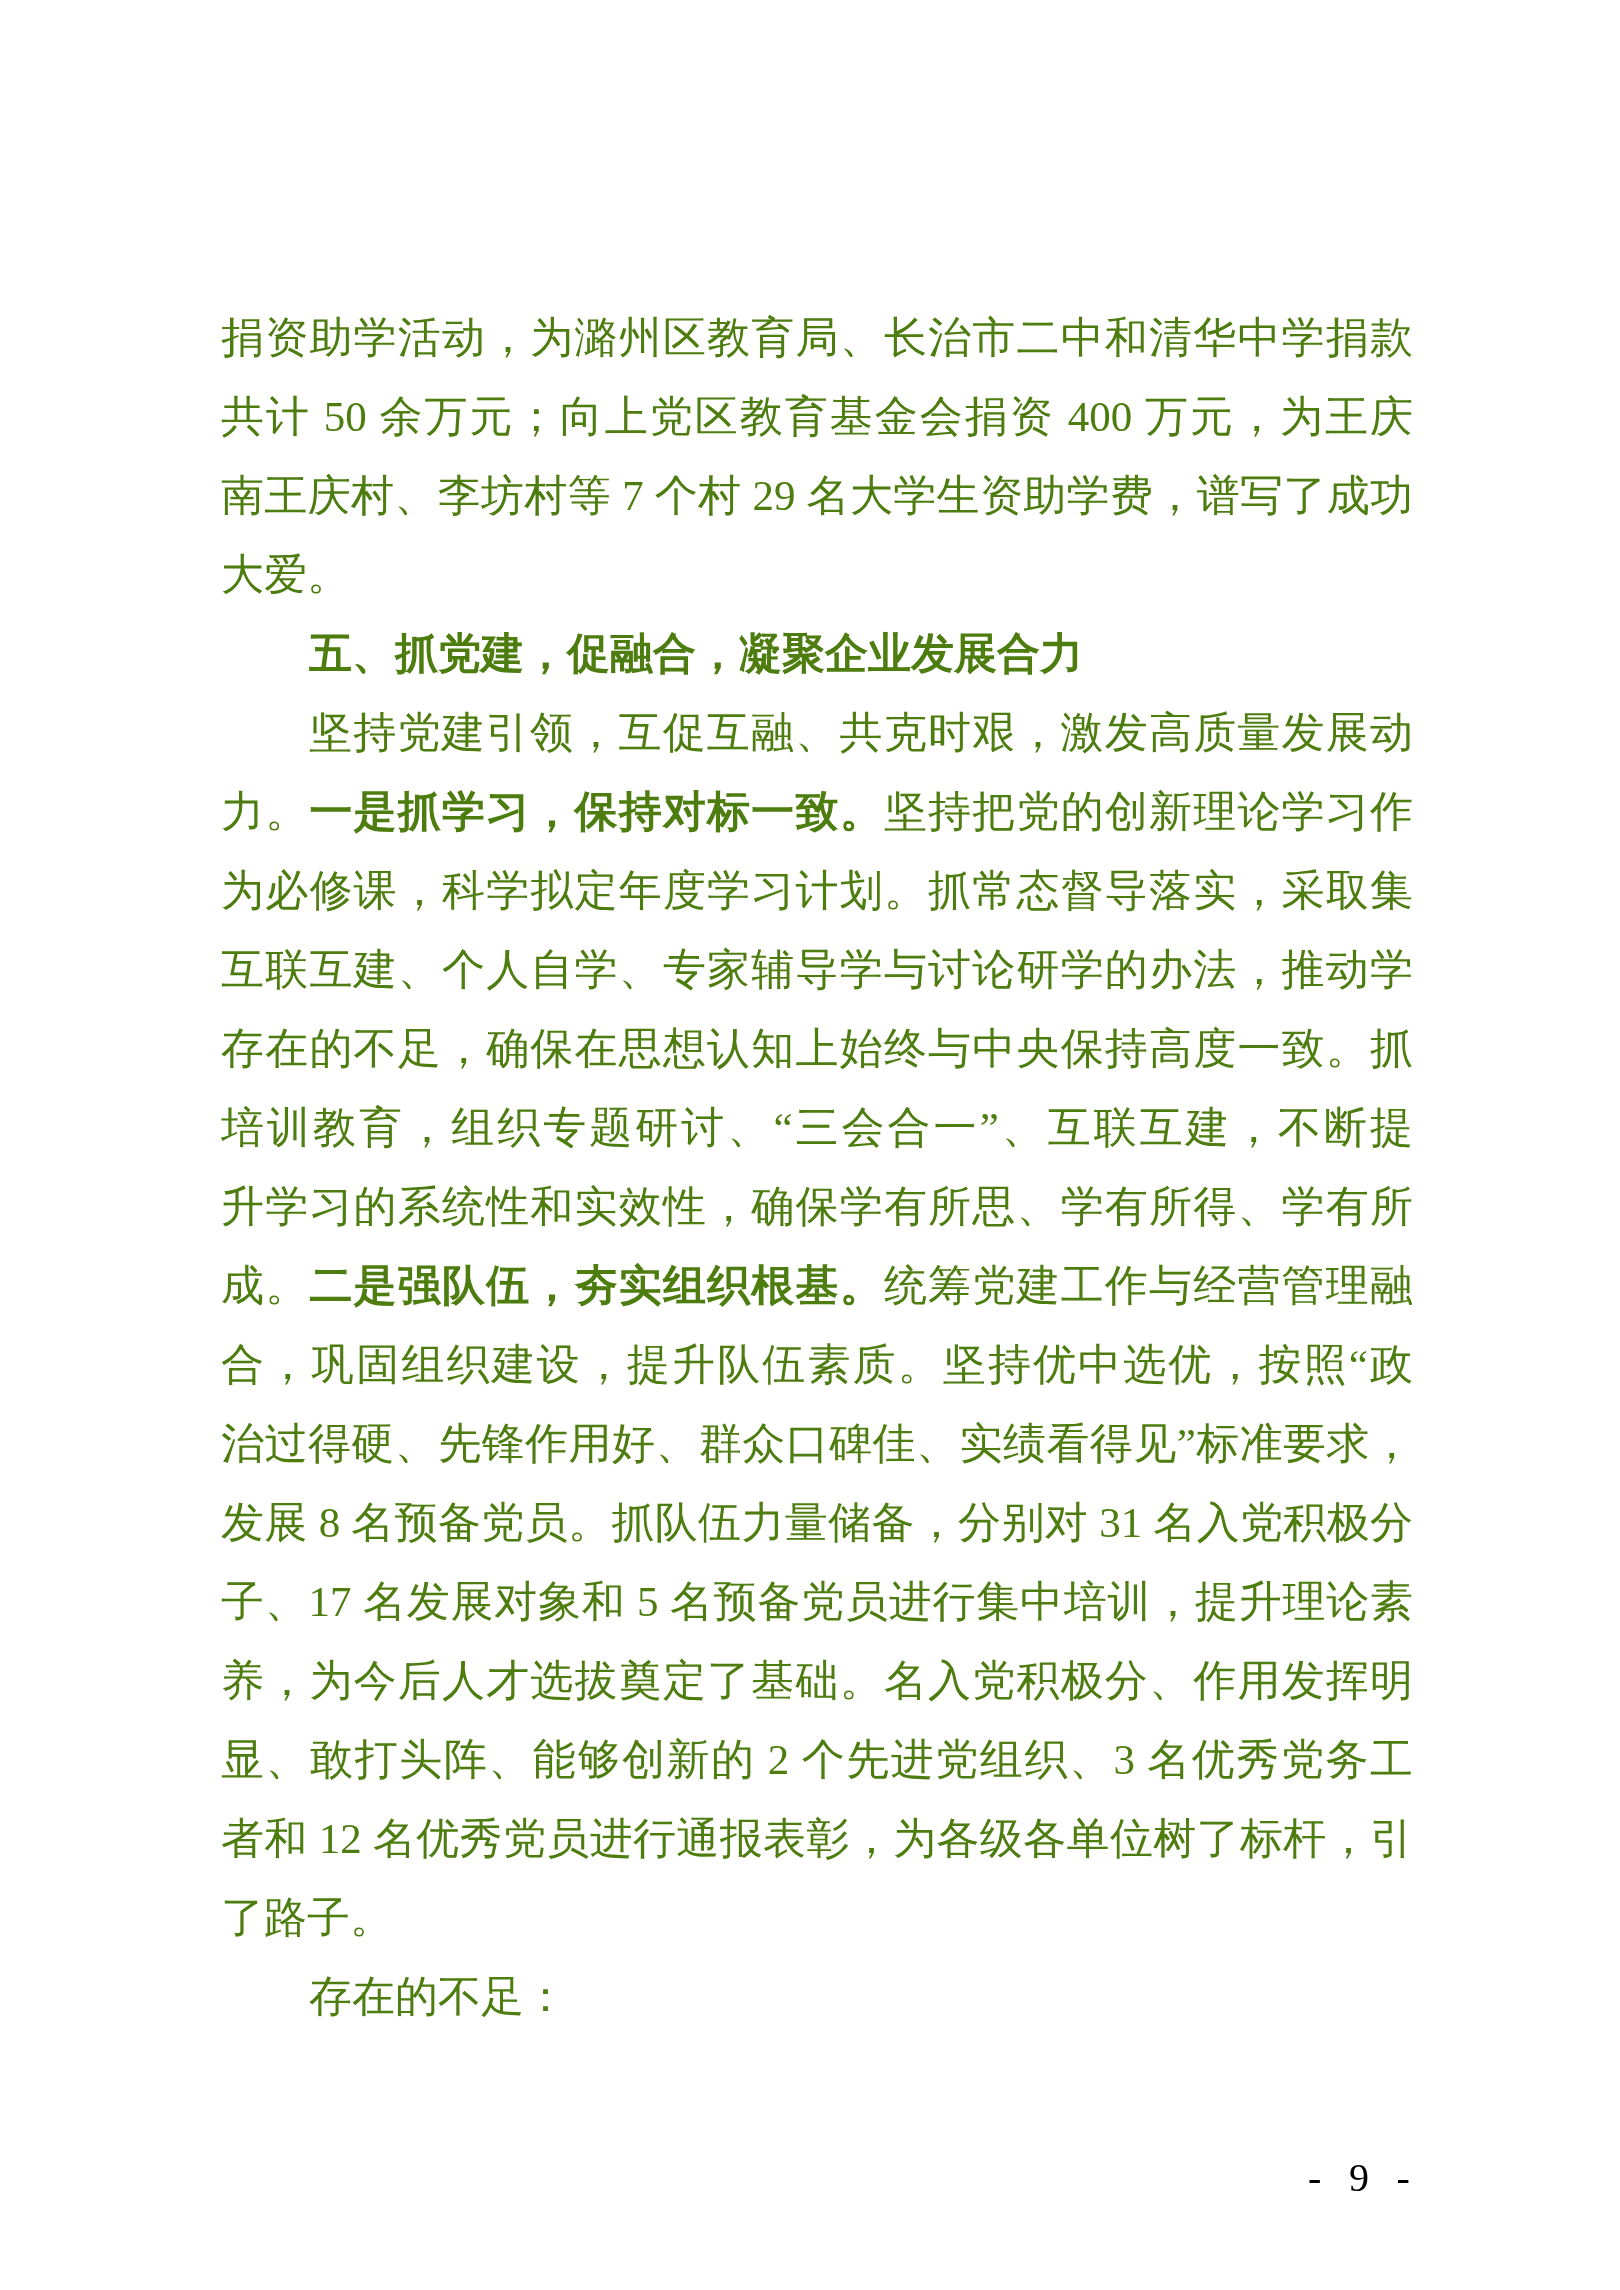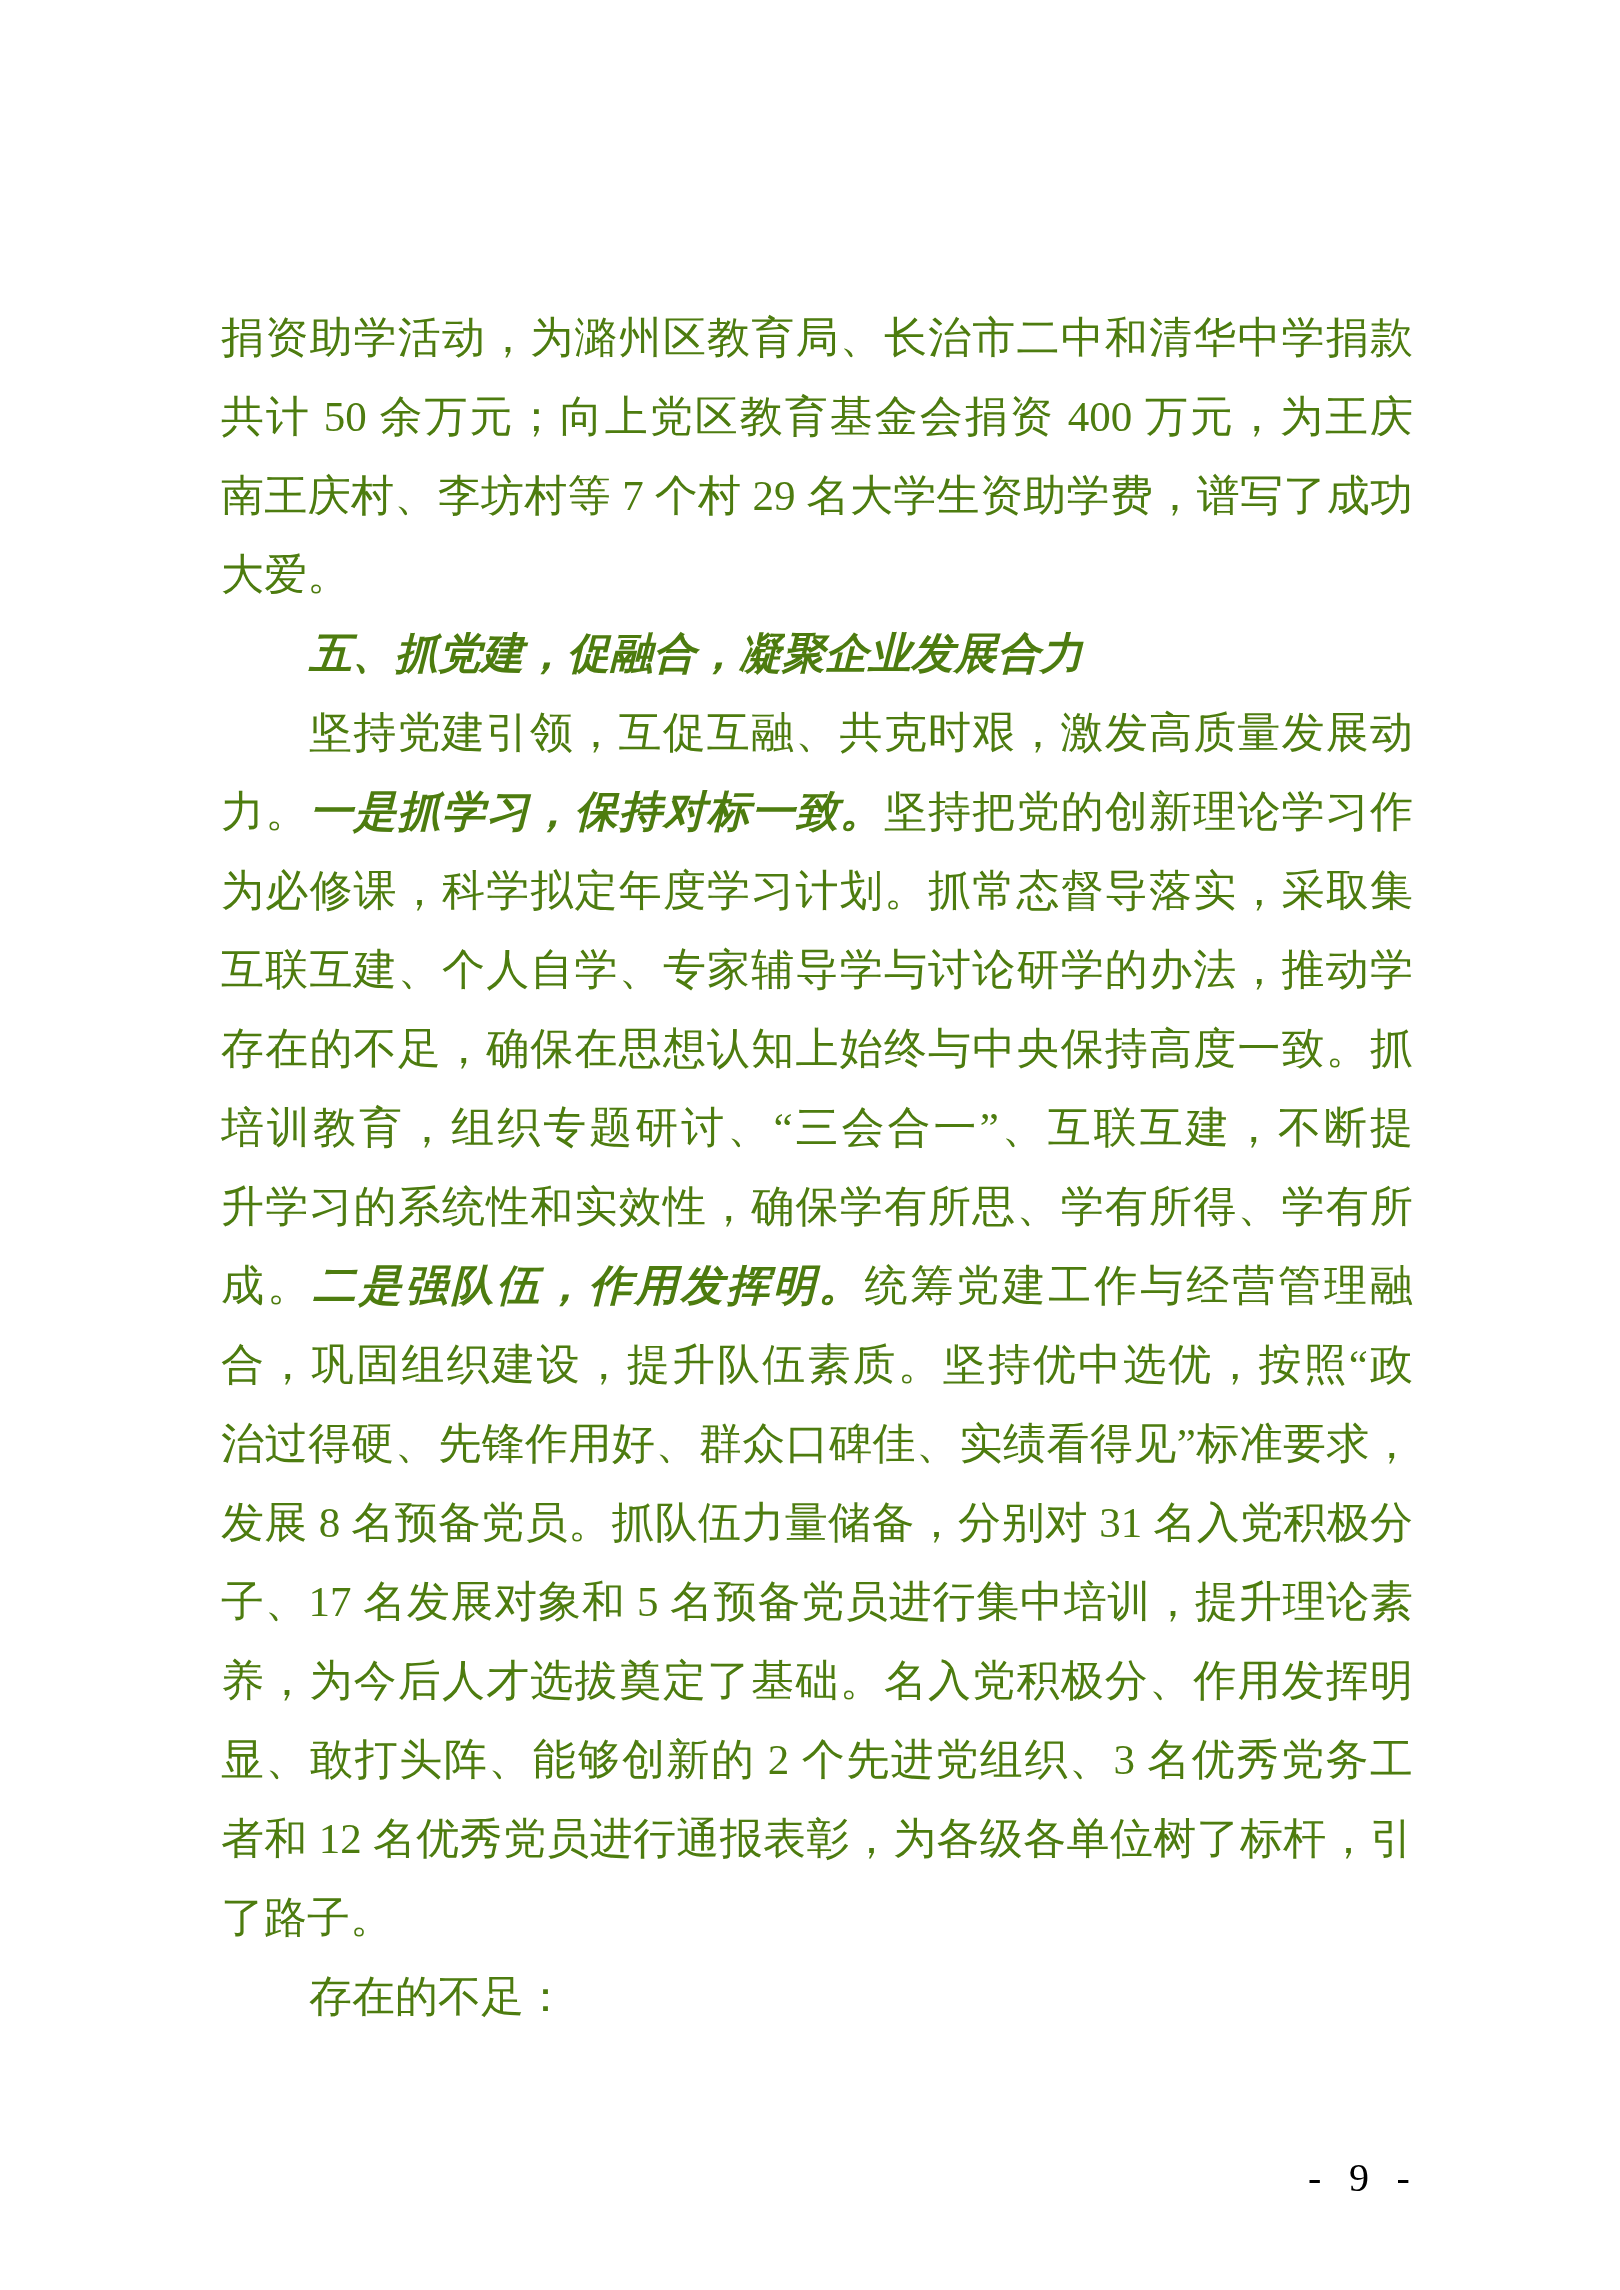--- a/index.html
+++ b/index.html
@@ -36,21 +36,20 @@
   }
   .line.indent {
     text-indent: 88px;
   }
   .line.heading {
     font-family: "Liberation Sans", sans-serif;
     font-weight: 700;
   }
   .bold {
     font-weight: 700;
-    font-style: italic;
   }
   .page-num {
     position: absolute;
     left: 1308px;
     top: 2154px;
     font-family: "Liberation Serif", serif;
     font-size: 40px;
     letter-spacing: 8.8px;
     color: #000000;
     white-space: pre;
@@ -66,21 +65,21 @@
       <div class="line"><span>南王庆村、李坊村等 7 个村 29 名大学生资助学费，谱写了成功</span></div>
       <div class="line no-just"><span>大爱。</span></div>
       <div class="line no-just indent heading"><span class="bold">五、抓党建，促融合，凝聚企业发展合力</span></div>
       <div class="line indent"><span>坚持党建引领，互促互融、共克时艰，激发高质量发展动</span></div>
       <div class="line"><span>力。</span><span class="bold">一是抓学习，保持对标一致。</span><span>坚持把党的创新理论学习作</span></div>
       <div class="line"><span>为必修课，科学拟定年度学习计划。抓常态督导落实，采取集</span></div>
       <div class="line"><span>互联互建、个人自学、专家辅导学与讨论研学的办法，推动学</span></div>
       <div class="line"><span>存在的不足，确保在思想认知上始终与中央保持高度一致。抓</span></div>
       <div class="line"><span>培训教育，组织专题研讨、“三会合一”、互联互建，不断提</span></div>
       <div class="line"><span>升学习的系统性和实效性，确保学有所思、学有所得、学有所</span></div>
-      <div class="line"><span>成。</span><span class="bold">二是强队伍，作用发挥明。</span><span>统筹党建工作与经营管理融</span></div>
+      <div class="line"><span>成。</span><span class="bold">二是强队伍，夯实组织根基。</span><span>统筹党建工作与经营管理融</span></div>
       <div class="line"><span>合，巩固组织建设，提升队伍素质。坚持优中选优，按照“政</span></div>
       <div class="line"><span>治过得硬、先锋作用好、群众口碑佳、实绩看得见”标准要求，</span></div>
       <div class="line"><span>发展 8 名预备党员。抓队伍力量储备，分别对 31 名入党积极分</span></div>
       <div class="line"><span>子、17 名发展对象和 5 名预备党员进行集中培训，提升理论素</span></div>
       <div class="line"><span>养，为今后人才选拔奠定了基础。名入党积极分、作用发挥明</span></div>
       <div class="line"><span>显、敢打头阵、能够创新的 2 个先进党组织、3 名优秀党务工作</span></div>
       <div class="line"><span>者和 12 名优秀党员进行通报表彰，为各级各单位树了标杆，引</span></div>
       <div class="line no-just"><span>了路子。</span></div>
       <div class="line no-just indent"><span>存在的不足：</span></div>
     </div>

